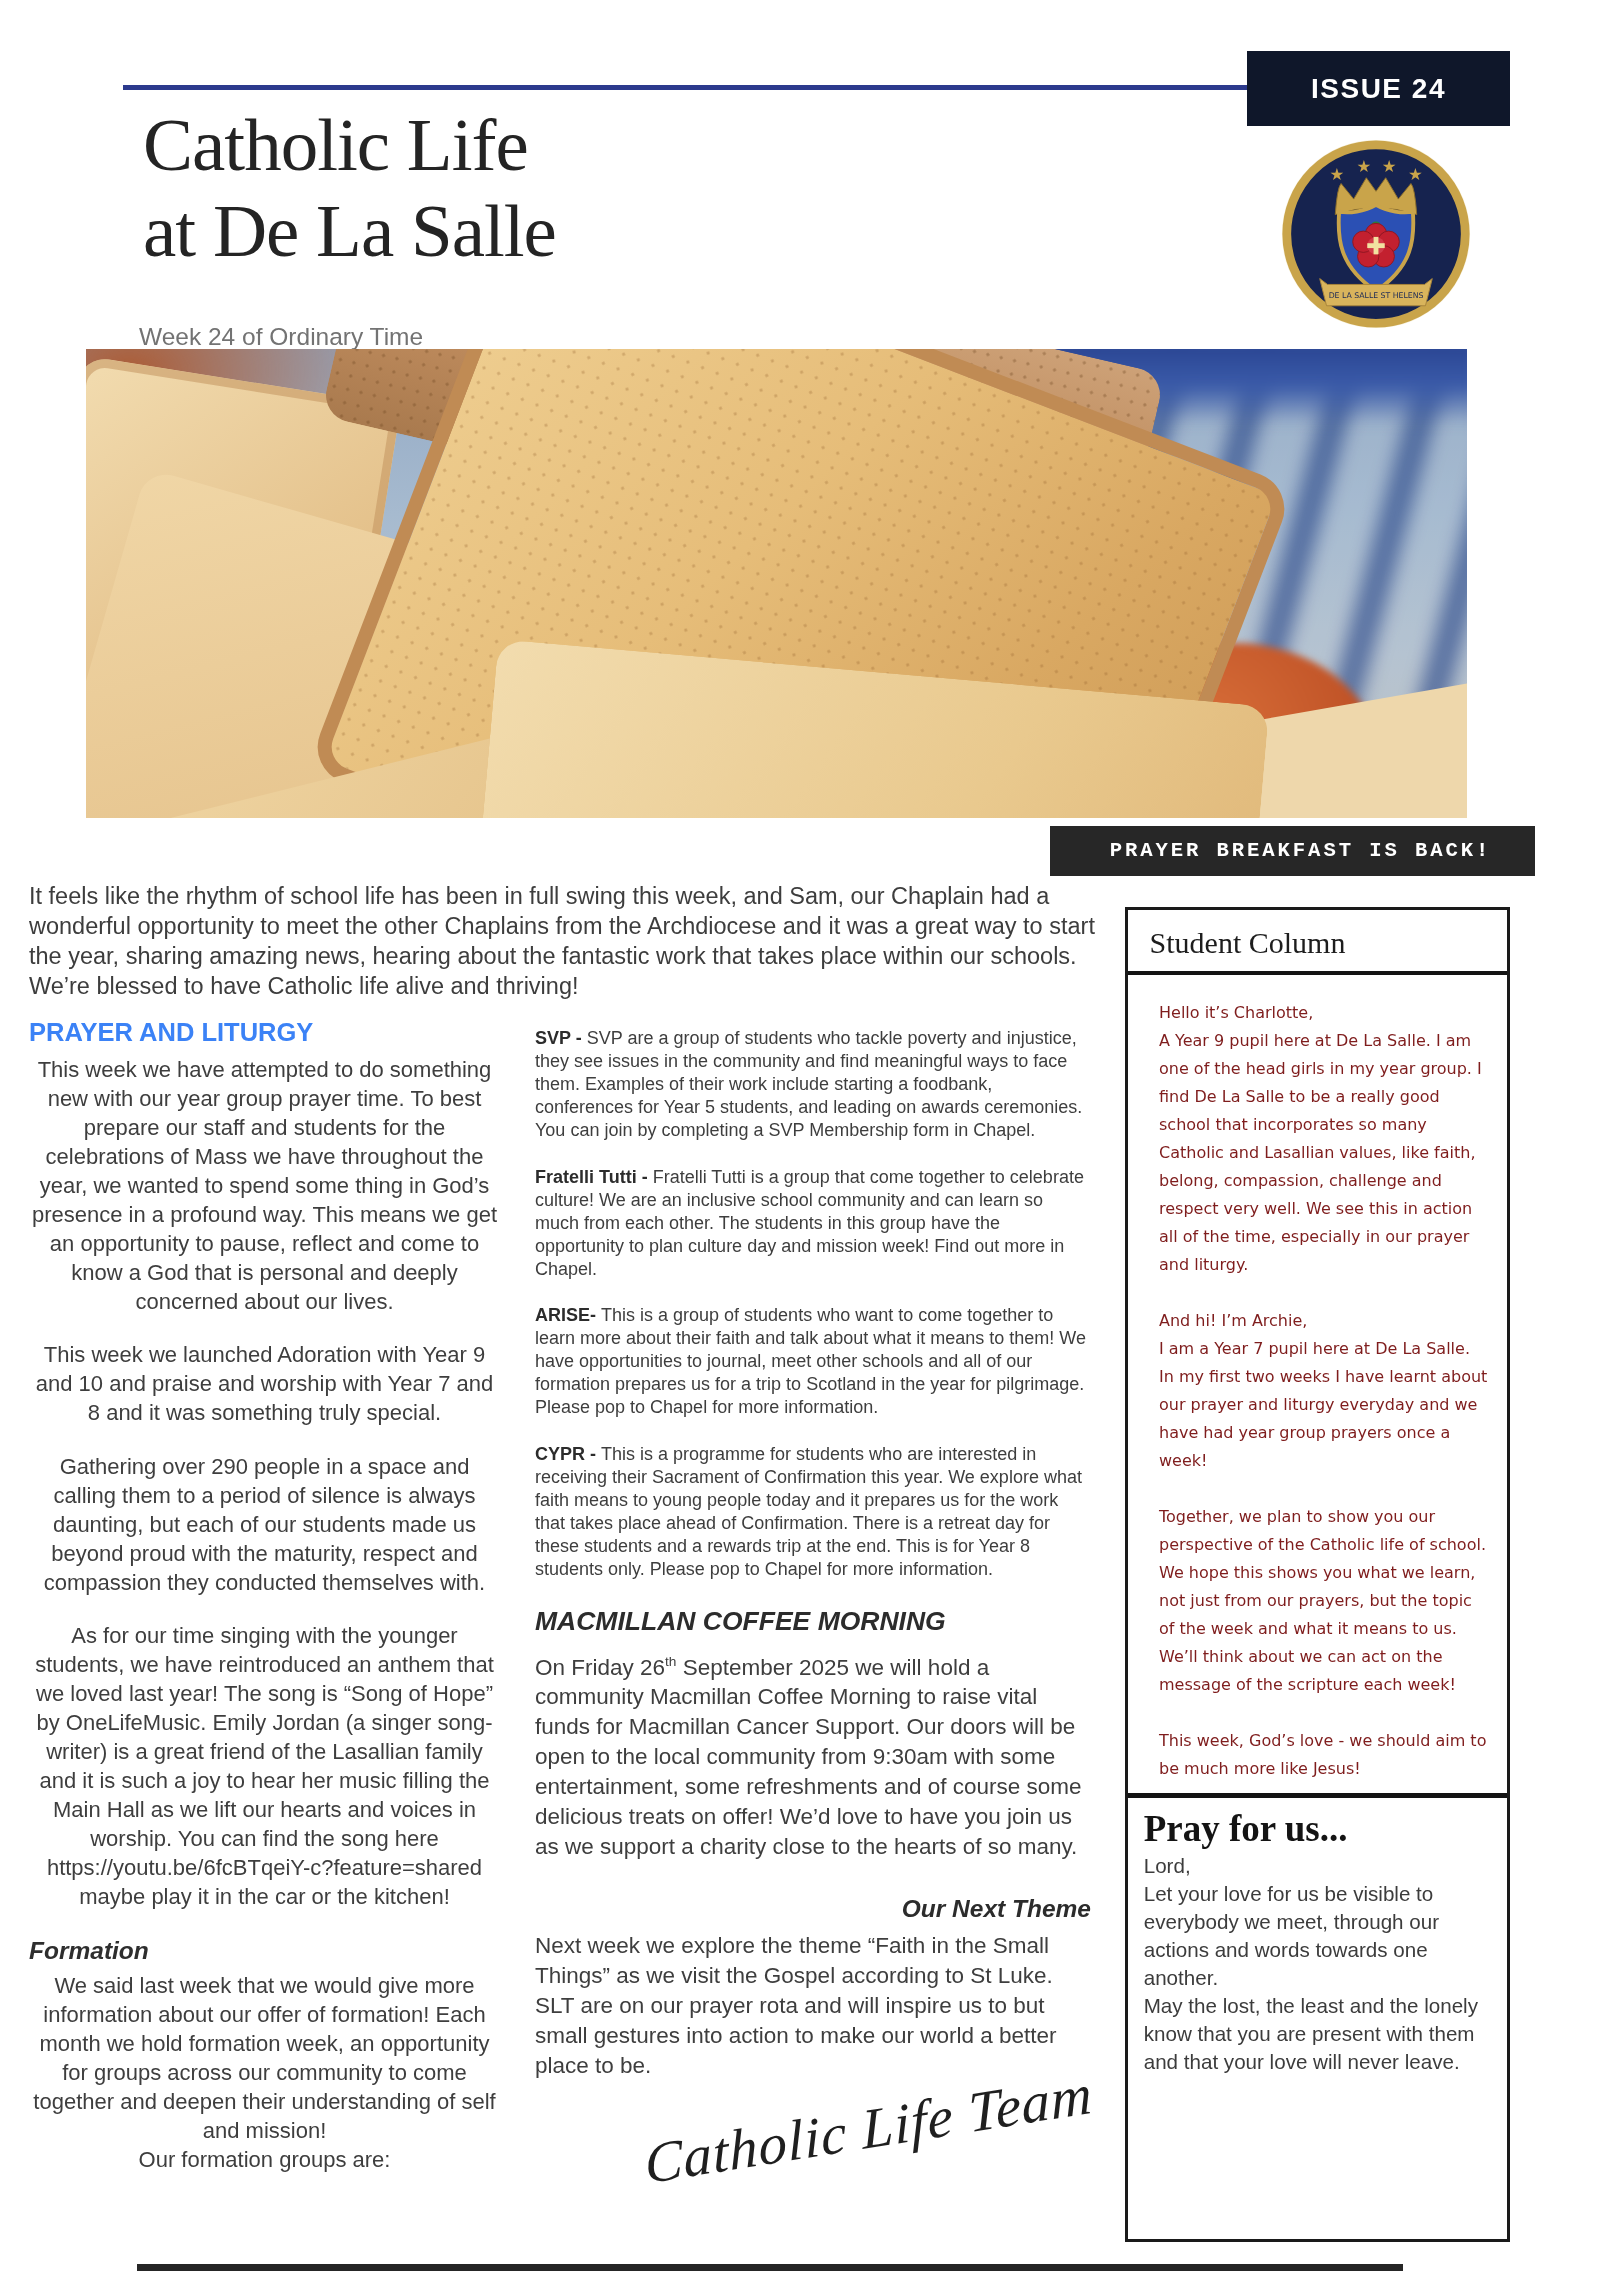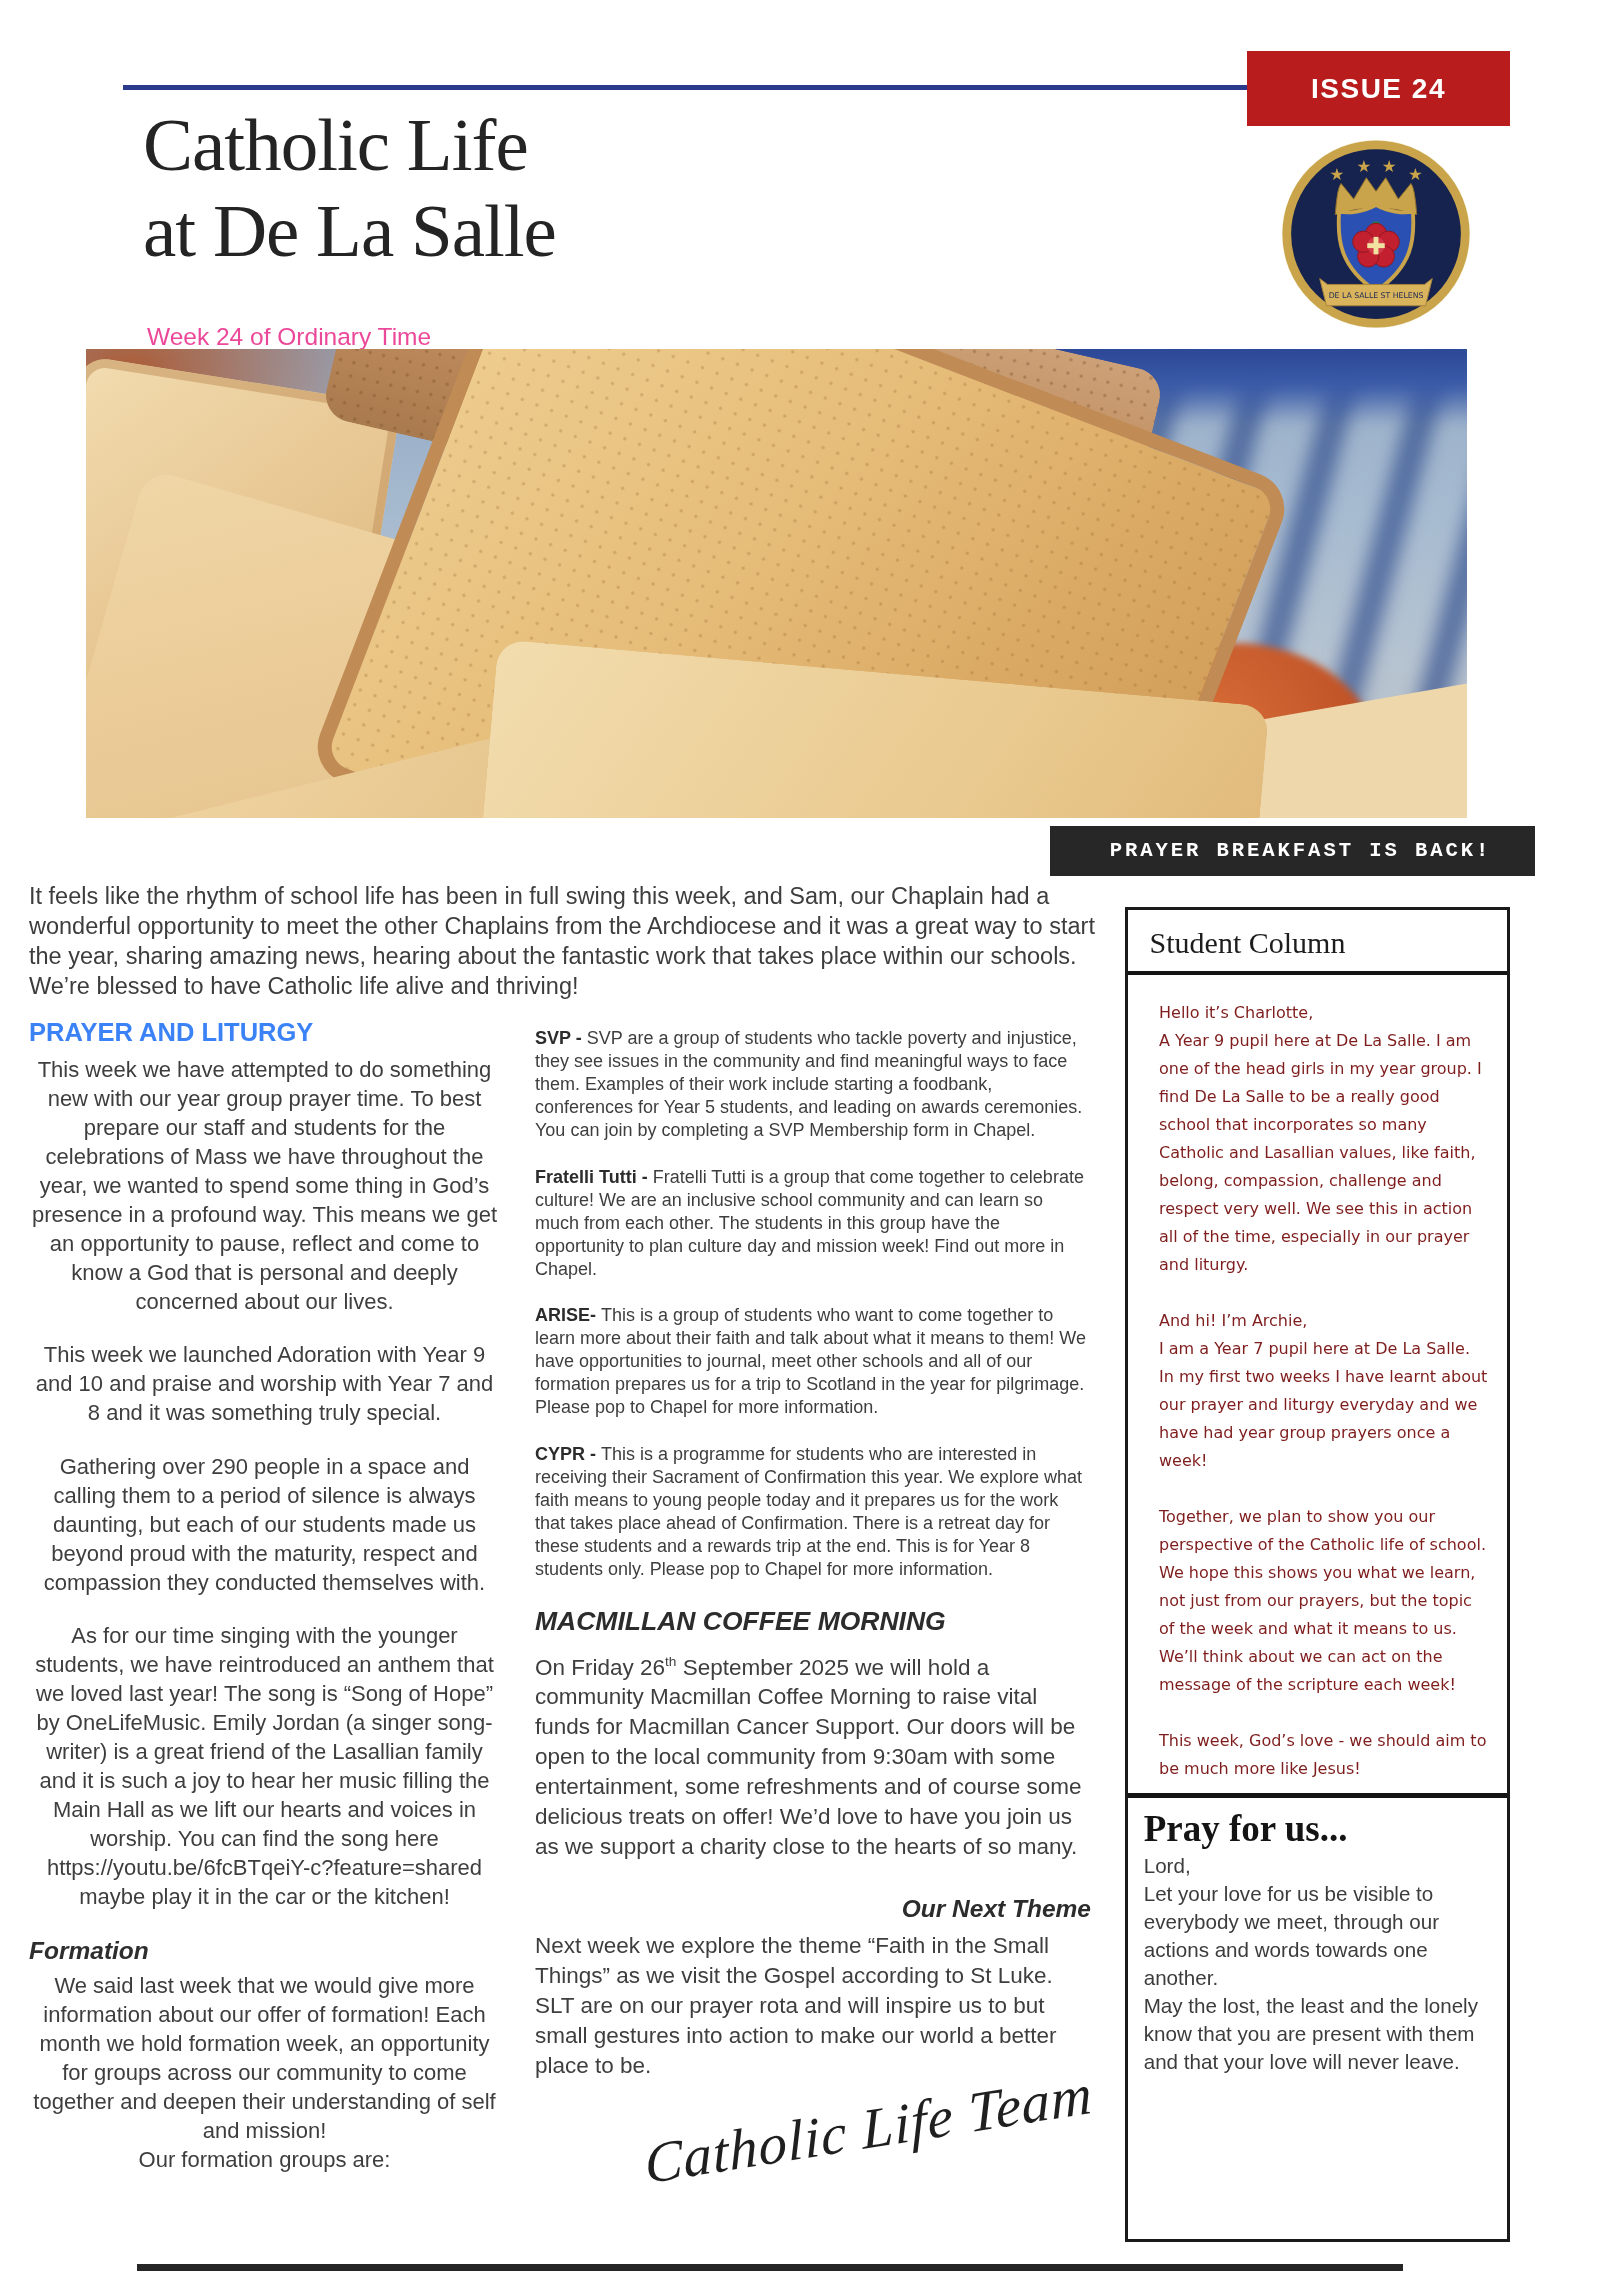--- a/index.html
+++ b/index.html
@@ -1,25 +1,25 @@
 <!DOCTYPE html>
 <html><head>
 <meta charset="utf-8">
 <style>
   html,body{margin:0;padding:0;background:#ffffff;}
   .page{position:relative;width:1622px;height:2294px;background:#ffffff;overflow:hidden;
         font-family:"Liberation Sans",sans-serif;color:#3d3d3d;}
 
   
   .top-rule{position:absolute;left:123px;top:85px;width:1124px;height:4.9px;background:#2c3a8d;}
-  .issue-badge{position:absolute;left:1247px;top:51px;width:263px;height:75px;background:#b91c1c;
+  .issue-badge{position:absolute;left:1247px;top:51px;width:263px;height:75px;background:#0f172a;
         color:#fff;font-weight:bold;font-size:28px;letter-spacing:1.5px;text-align:center;line-height:75px;}
   .masthead-title{position:absolute;left:143px;top:102px;font-family:"Liberation Serif",serif;
         font-size:75px;line-height:86px;color:#242424;letter-spacing:-1px;white-space:pre-line;}
-  .masthead-sub{position:absolute;left:147px;top:323px;font-size:24.5px;color:#ec4899;}
+  .masthead-sub{position:absolute;left:139px;top:323px;font-size:24.5px;color:#737373;}
 
   
   .crest{position:absolute;left:1279px;top:137px;width:194px;height:194px;}
 
   
   .photo{position:absolute;left:86px;top:349px;width:1381px;height:469px;overflow:hidden;background:#aebdcd;}
   .photo div{position:absolute;}
   .ph-bg{inset:0;background:linear-gradient(180deg,#93a9c4 0%,#a6bacf 35%,#b8c4d0 65%,#c2c3bd 100%);}
   .ph-slats{left:28%;top:-19.6px;right:-19.6px;bottom:-19.6px;
       background:repeating-linear-gradient(105deg,rgba(42,72,138,.72) 0 29px,rgba(170,188,212,.22) 29px 84px);

